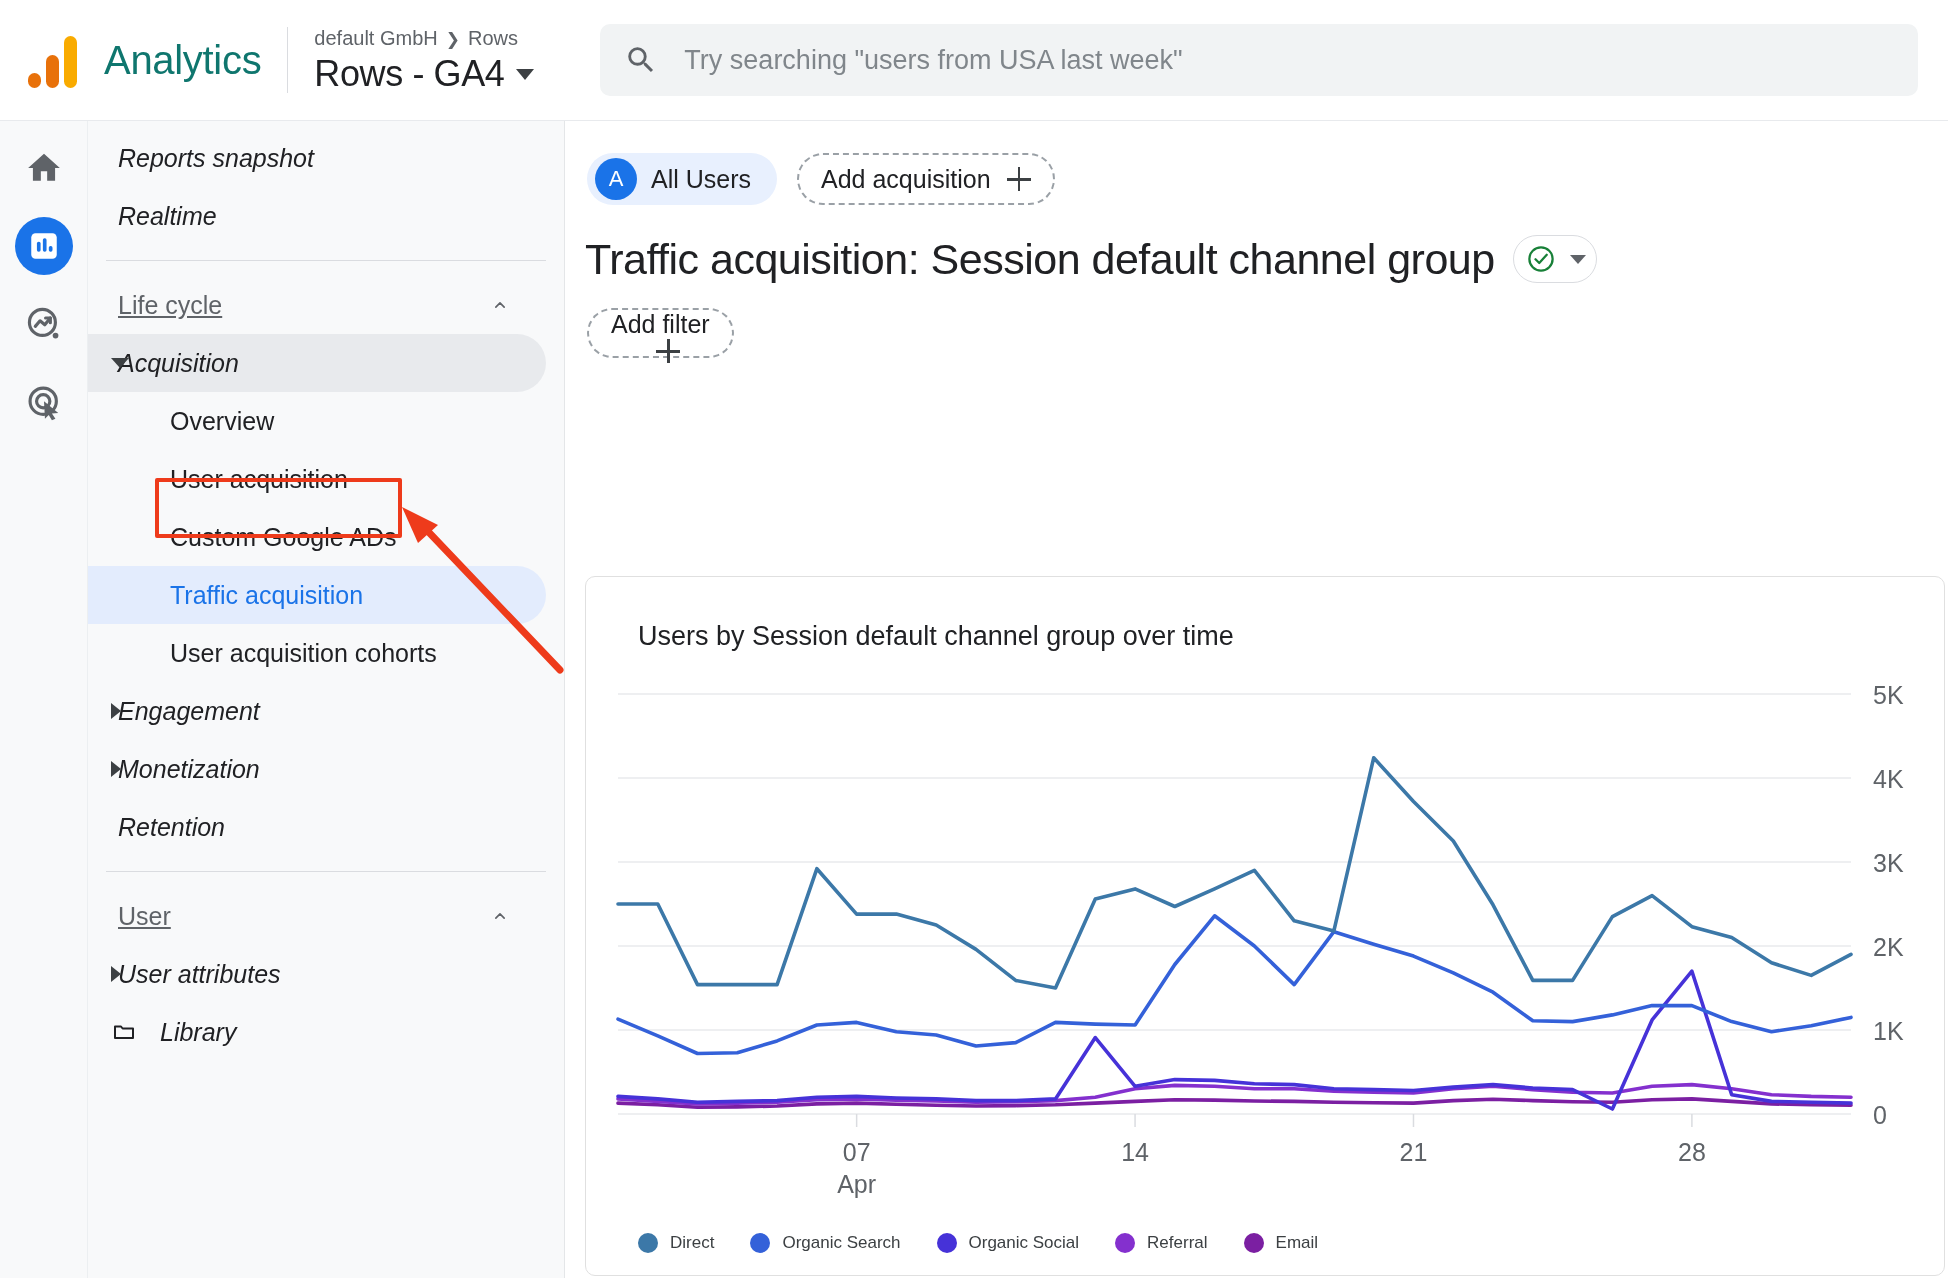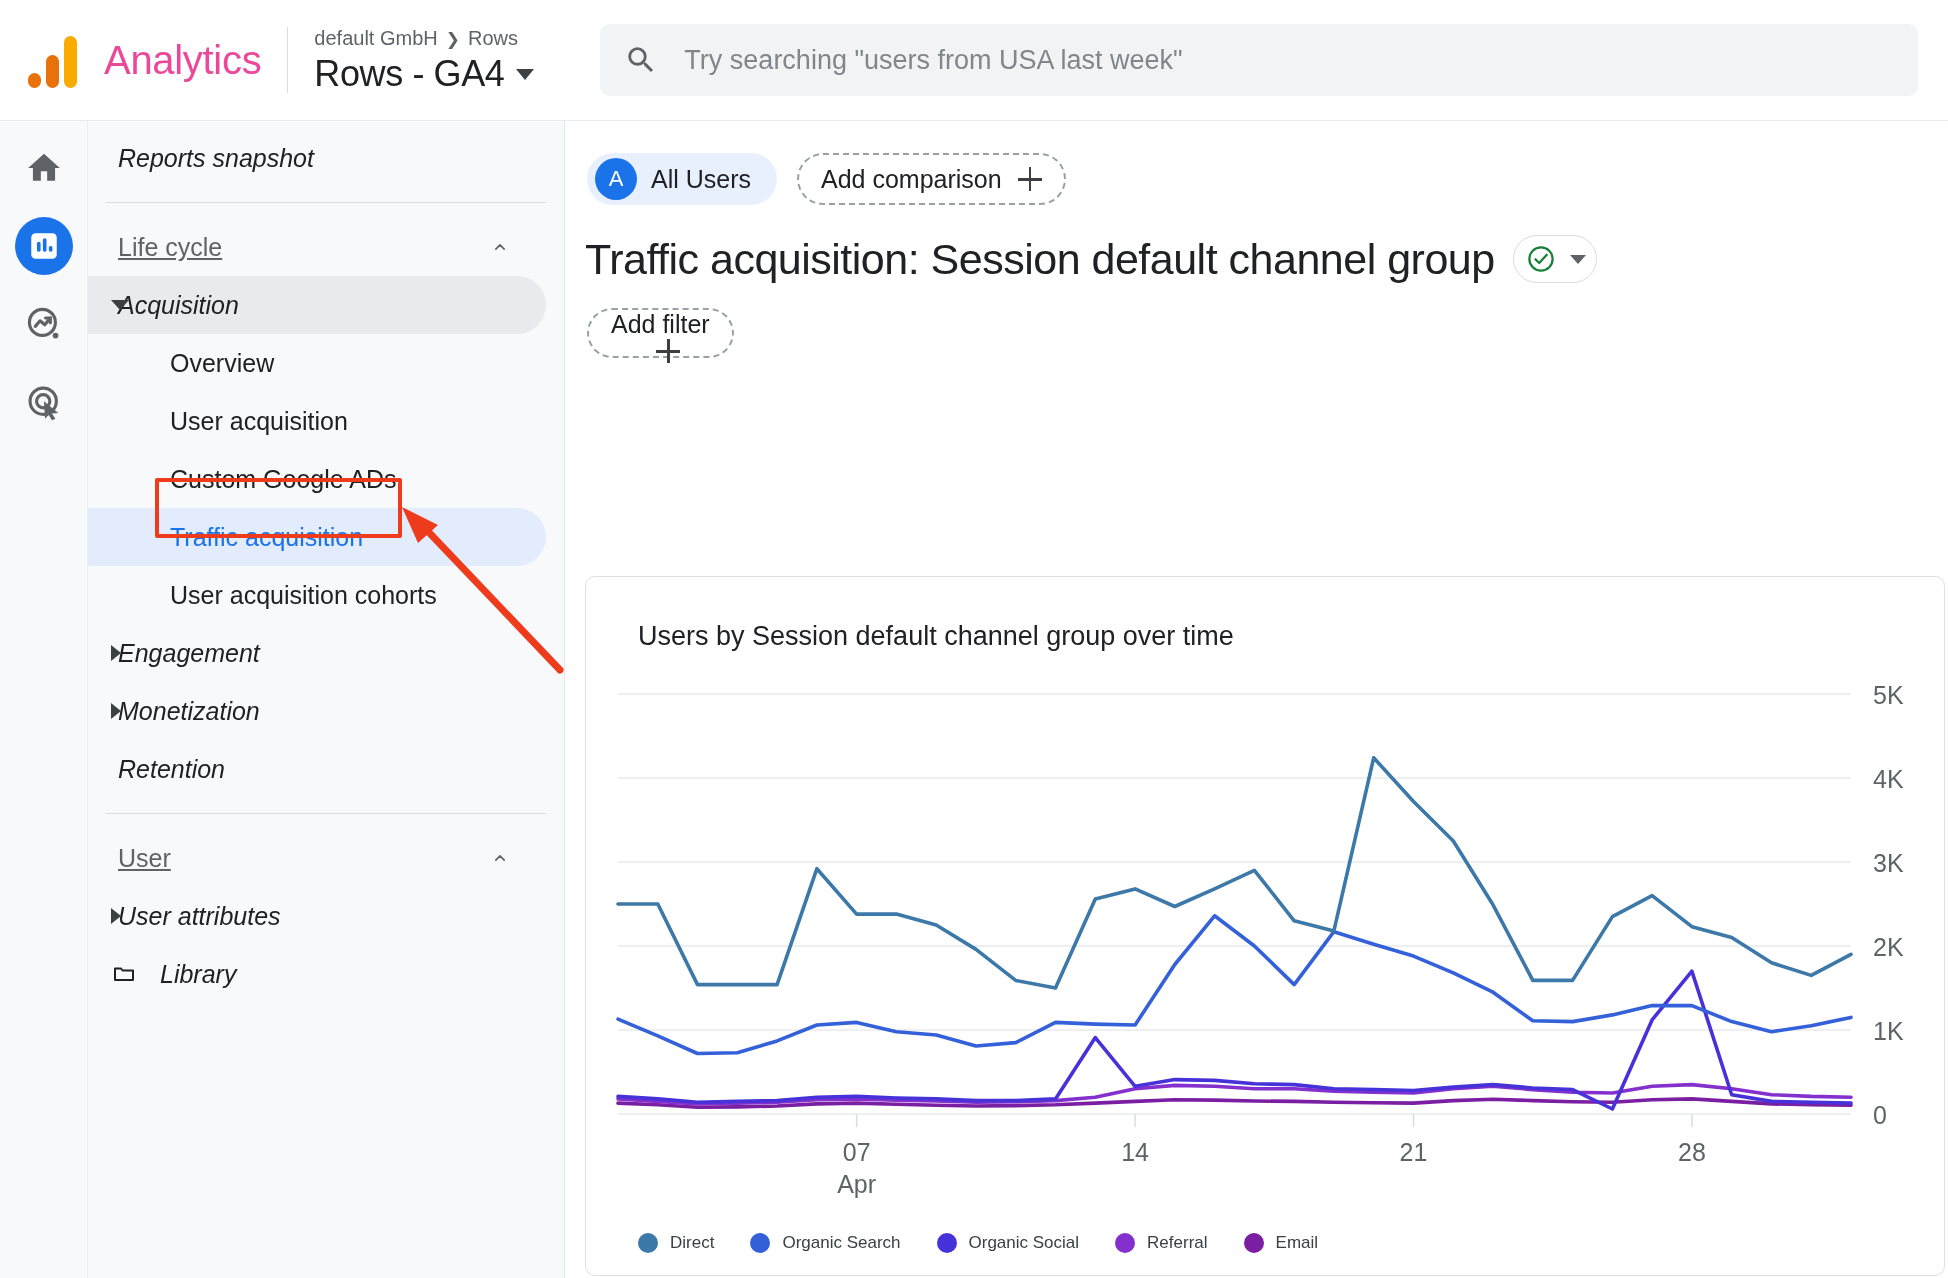--- a/index.html
+++ b/index.html
@@ -16,21 +16,21 @@
     position: absolute; top: 0; left: 0; width: 1948px; height: 121px;
     background: #fff; display: flex; align-items: center;
     border-bottom: 1px solid #e8eaed;
   }
   .ga-logo { margin-left: 26px; width: 56px; height: 56px; position: relative; }
   .ga-logo .bar { position: absolute; bottom: 0; border-radius: 4px; }
   .ga-logo .b1 { left: 2px;  width: 13px; height: 15px; background: #e8710a; border-radius: 7px; }
   .ga-logo .b2 { left: 20px; width: 13px; height: 33px; background: #e8710a; border-radius: 7px 7px 7px 7px; }
   .ga-logo .b3 { left: 38px; width: 13px; height: 52px; background: #f9ab00; border-radius: 7px; }
   .brand-word {
-    margin-left: 22px; font-size: 40px; color: #ec4899; font-weight: 400;
+    margin-left: 22px; font-size: 40px; color: #0f766e; font-weight: 400;
     letter-spacing: -0.3px; white-space: nowrap;
   }
   .vdivider { margin: 0 26px; width: 1px; height: 66px; background: #dadce0; }
   .acct-block { display: flex; flex-direction: column; justify-content: center; min-width: 250px; }
   .breadcrumb { font-size: 20px; color: #5f6368; white-space: nowrap; line-height: 26px; }
   .breadcrumb .chev { margin: 0 8px; font-size: 17px; }
   .prop-row { display: flex; align-items: baseline; }
   .prop-name { font-size: 36px; color: #202124; white-space: nowrap; letter-spacing: -0.4px; }
   .caret-down {
     margin-left: 12px; width: 0; height: 0;
@@ -224,20 +224,23 @@
   </div>
 
   <div class="nav">
 
     <div style="height:8px"></div>
 
     <div class="nav-item top-level">
       <span>Reports snapshot</span>
     </div>
 
+    <div class="nav-item top-level">
+      <span>Realtime</span>
+    </div>
 
     <div class="nav-sep"></div>
 
     <div class="nav-item group-head">
       <span>Life cycle</span>
       <svg class="chev-up" viewBox="0 0 24 24">
         <path d="M7 14.5 L12 9.5 L17 14.5" fill="none" stroke="#5f6368" stroke-width="2" stroke-linecap="round" stroke-linejoin="round"></path>
       </svg>
     </div>
 
@@ -304,21 +307,21 @@
   </div>
 
   <div class="main">
 
     <div class="chips">
       <div class="chip-users">
         <span class="avatar-a">A</span>
         <span class="lbl">All Users</span>
       </div>
       <div class="chip-dashed">
-        <span class="lbl">Add comparison</span>
+        <span class="lbl">Add acquisition</span>
         <span class="plus-ic"></span>
       </div>
     </div>
 
     <div class="title-row">
       <span class="page-title">Traffic acquisition: Session default channel group</span>
       <span class="title-badge">
         <svg class="check-circle" viewBox="0 0 24 24">
           <circle cx="12" cy="12" r="9.3" fill="none" stroke="#188038" stroke-width="1.8"></circle>
           <path d="M7.6 12.2 L10.6 15.2 L16.6 8.6" fill="none" stroke="#188038" stroke-width="1.8" stroke-linecap="round" stroke-linejoin="round"></path>

